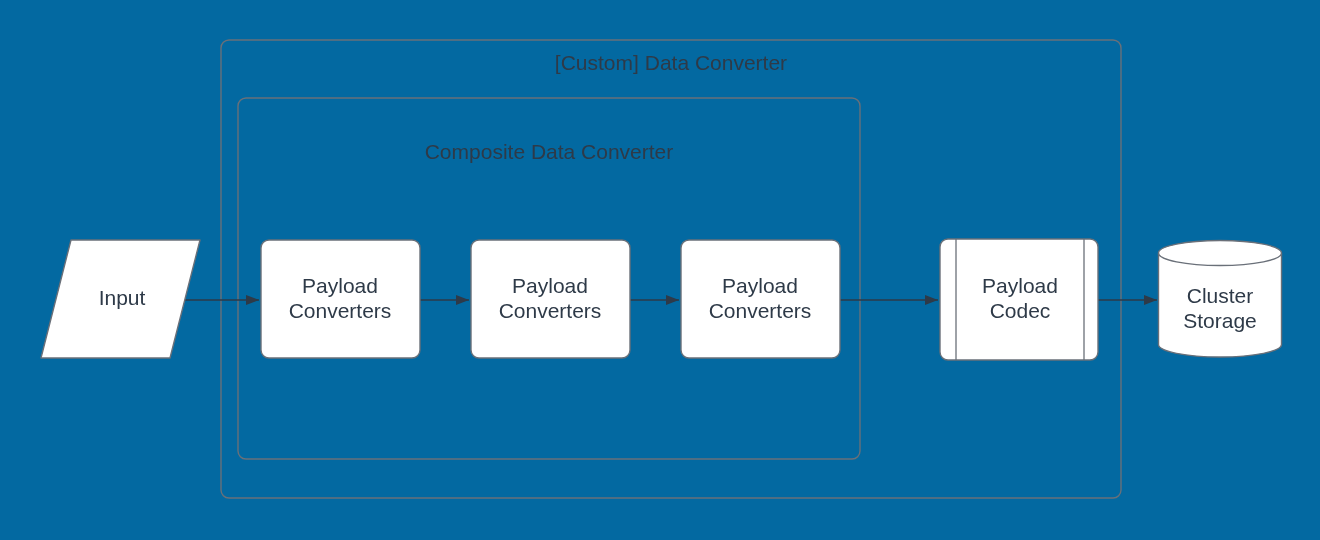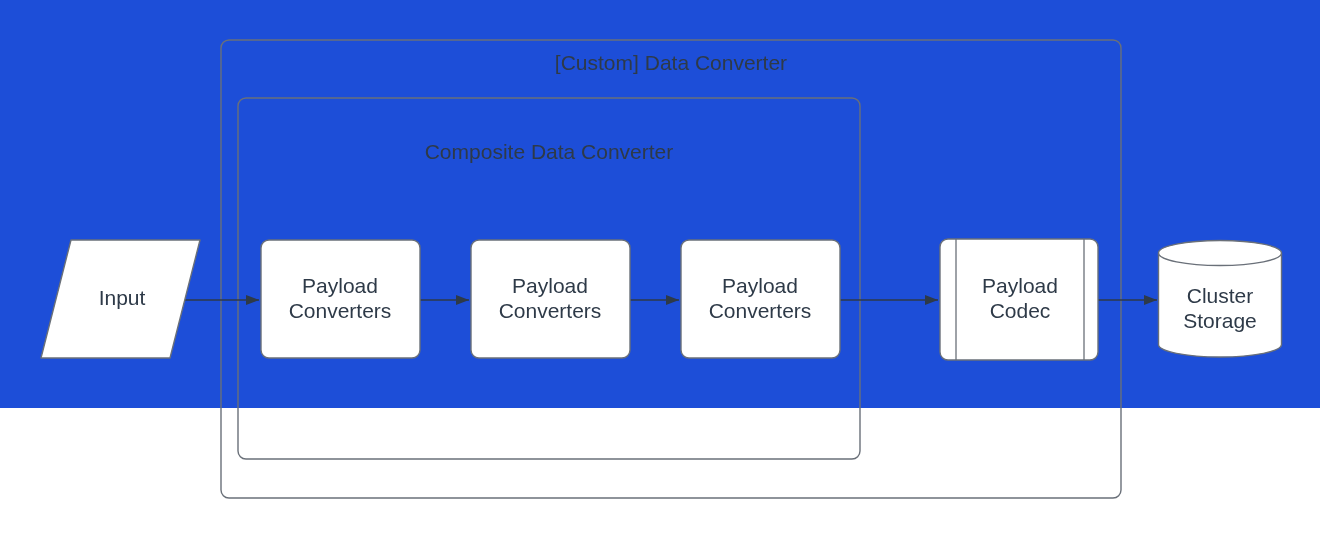--- a/index.html
+++ b/index.html
@@ -6,22 +6,22 @@
     margin: 0;
     padding: 0;
     background: #ffffff;
     width: 1320px;
     height: 540px;
     overflow: hidden;
   }
   .stage {
     position: relative;
     width: 1320px;
-    height: 408px;
-    background: #1d4ed8;
+    height: 540px;
+    background: #0369a1;
   }
   svg {
     display: block;
   }
   .shape {
     fill: #ffffff;
     stroke: #6a7079;
     stroke-width: 1.4;
   }
   .container-box {

